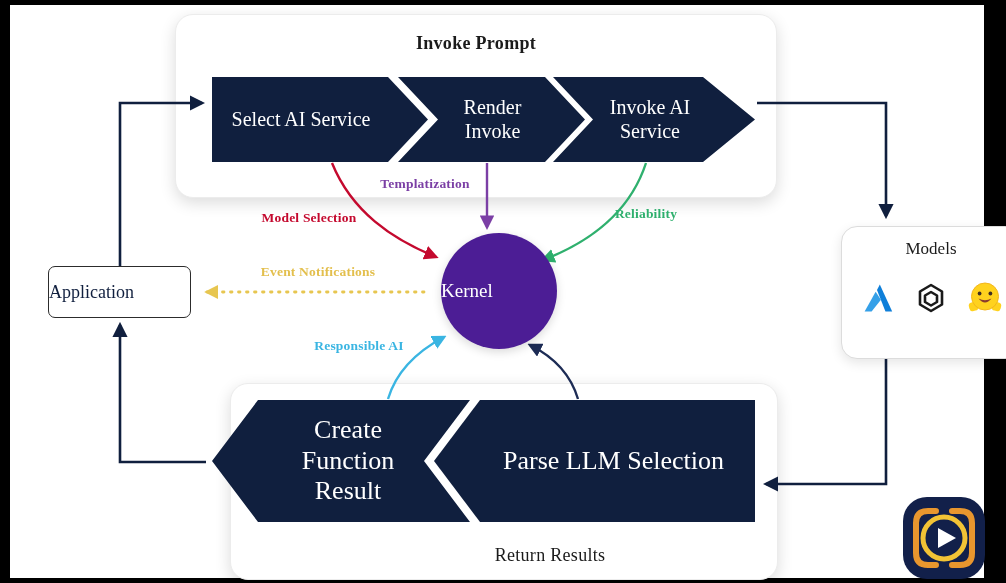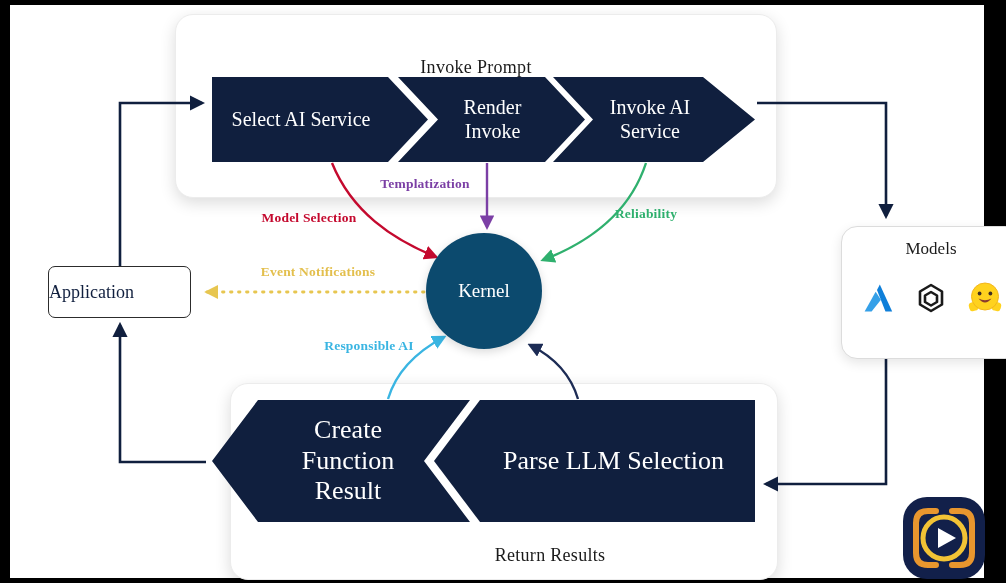--- a/index.html
+++ b/index.html
@@ -14,43 +14,43 @@
   .panel{
     position:absolute;background:#ffffff;border:1px solid #ececec;border-radius:18px;
     box-shadow:0 5px 16px rgba(0,0,0,0.14);
   }
   .top-panel{left:175px;top:14px;width:600px;height:182px;}
   .bottom-panel{left:230px;top:383px;width:546px;height:195px;}
   .panel-title{
     position:absolute;left:0;width:100%;text-align:center;color:#1b1b1b;
     font-size:18px;letter-spacing:.3px;
   }
-  .top-panel .panel-title{top:42px;}
+  .top-panel .panel-title{top:18px;font-weight:bold;}
   .bottom-panel .panel-title{bottom:13px;font-size:18px;margin-left:46px;}
   
   .chev{
     position:absolute;background:#101f3e;color:#ffffff;display:flex;align-items:center;
     justify-content:center;text-align:center;line-height:1.18;box-sizing:border-box;
   }
   .chev-top{top:77px;height:85px;font-size:20px;}
   .chev-bottom{top:400px;height:122px;font-size:26px;}
   .c1{left:212px;width:216px;padding-right:38px;
       clip-path:polygon(0 0,176px 0,100% 50%,176px 100%,0 100%);text-align:right;}
   .c2{left:398px;width:187px;padding-left:38px;padding-right:36px;
       clip-path:polygon(0 0,147px 0,100% 50%,147px 100%,0 100%,40px 50%);}
   .c3{left:553px;width:202px;padding-left:40px;padding-right:48px;
       clip-path:polygon(0 0,calc(100% - 52px) 0,100% 50%,calc(100% - 52px) 100%,0 100%,40px 50%);}
   .p2{left:212px;width:258px;padding-left:56px;padding-right:42px;
       clip-path:polygon(46px 0,100% 0,calc(100% - 46px) 50%,100% 100%,46px 100%,0 50%);}
   .p1{left:434px;width:321px;padding-left:52px;padding-right:14px;
       clip-path:polygon(46px 0,100% 0,100% 100%,46px 100%,0 50%);}
   
   .kernel{
-    position:absolute;left:426px;top:233px;width:116px;height:116px;border-radius:50%;
-    background:#0c4a6e;color:#ffffff;display:flex;align-items:center;justify-content:center;
+    position:absolute;left:441px;top:233px;width:116px;height:116px;border-radius:50%;
+    background:#4c1d95;color:#ffffff;display:flex;align-items:center;
     font-size:19px;box-shadow:0 3px 10px rgba(0,0,0,0.15);
   }
   
   .application{
     position:absolute;left:48px;top:266px;width:143px;height:52px;background:#fff;
     border:1.6px solid #2c2c2c;border-radius:7px;display:flex;align-items:center;
     font-size:18px;color:#101f3e;box-sizing:border-box;
   }
   .models{
     position:absolute;left:797px;top:226px;width:178px;height:131px;background:#fff;
@@ -58,21 +58,21 @@
   }
   .models-title{position:absolute;top:12px;width:100%;text-align:center;font-size:17px;color:#1b1b1b;}
   .models-icons{position:absolute;left:0;top:52px;width:100%;display:flex;justify-content:center;gap:16px;align-items:center;}
   .m-icon{width:38px;height:38px;display:flex;align-items:center;justify-content:center;}
   
   .elabel{position:absolute;font-size:13.5px;font-weight:600;letter-spacing:.2px;}
   .l-model{left:248px;top:210px;width:122px;text-align:center;color:#c4092e;}
   .l-templ{left:366px;top:176px;width:118px;text-align:center;color:#7b3fa5;}
   .l-rel{left:604px;top:206px;width:84px;text-align:center;color:#2fb06e;}
   .l-event{left:244px;top:264px;width:148px;text-align:center;color:#e3bf4d;}
-  .l-resp{left:310px;top:338px;width:118px;text-align:center;color:#3ab5e2;}
+  .l-resp{left:300px;top:338px;width:118px;text-align:center;color:#3ab5e2;}
   .l-tele{left:566px;top:324px;width:100px;text-align:left;color:#1d2c55;line-height:1.35;}
   
   svg.edges{position:absolute;left:0;top:0;pointer-events:none;}
   .e{fill:none;stroke-width:2.4px;}
   .e-navy{stroke:#101f3e;stroke-width:2.6px;}
   .e-red{stroke:#c4092e;}
   .e-purple{stroke:#7b3fa5;}
   .e-green{stroke:#2fb06e;}
   .e-gold{stroke:#e7c650;stroke-width:2.8px;stroke-dasharray:1.5 6.5;stroke-linecap:round;}
   .e-blue{stroke:#3ab5e2;}

